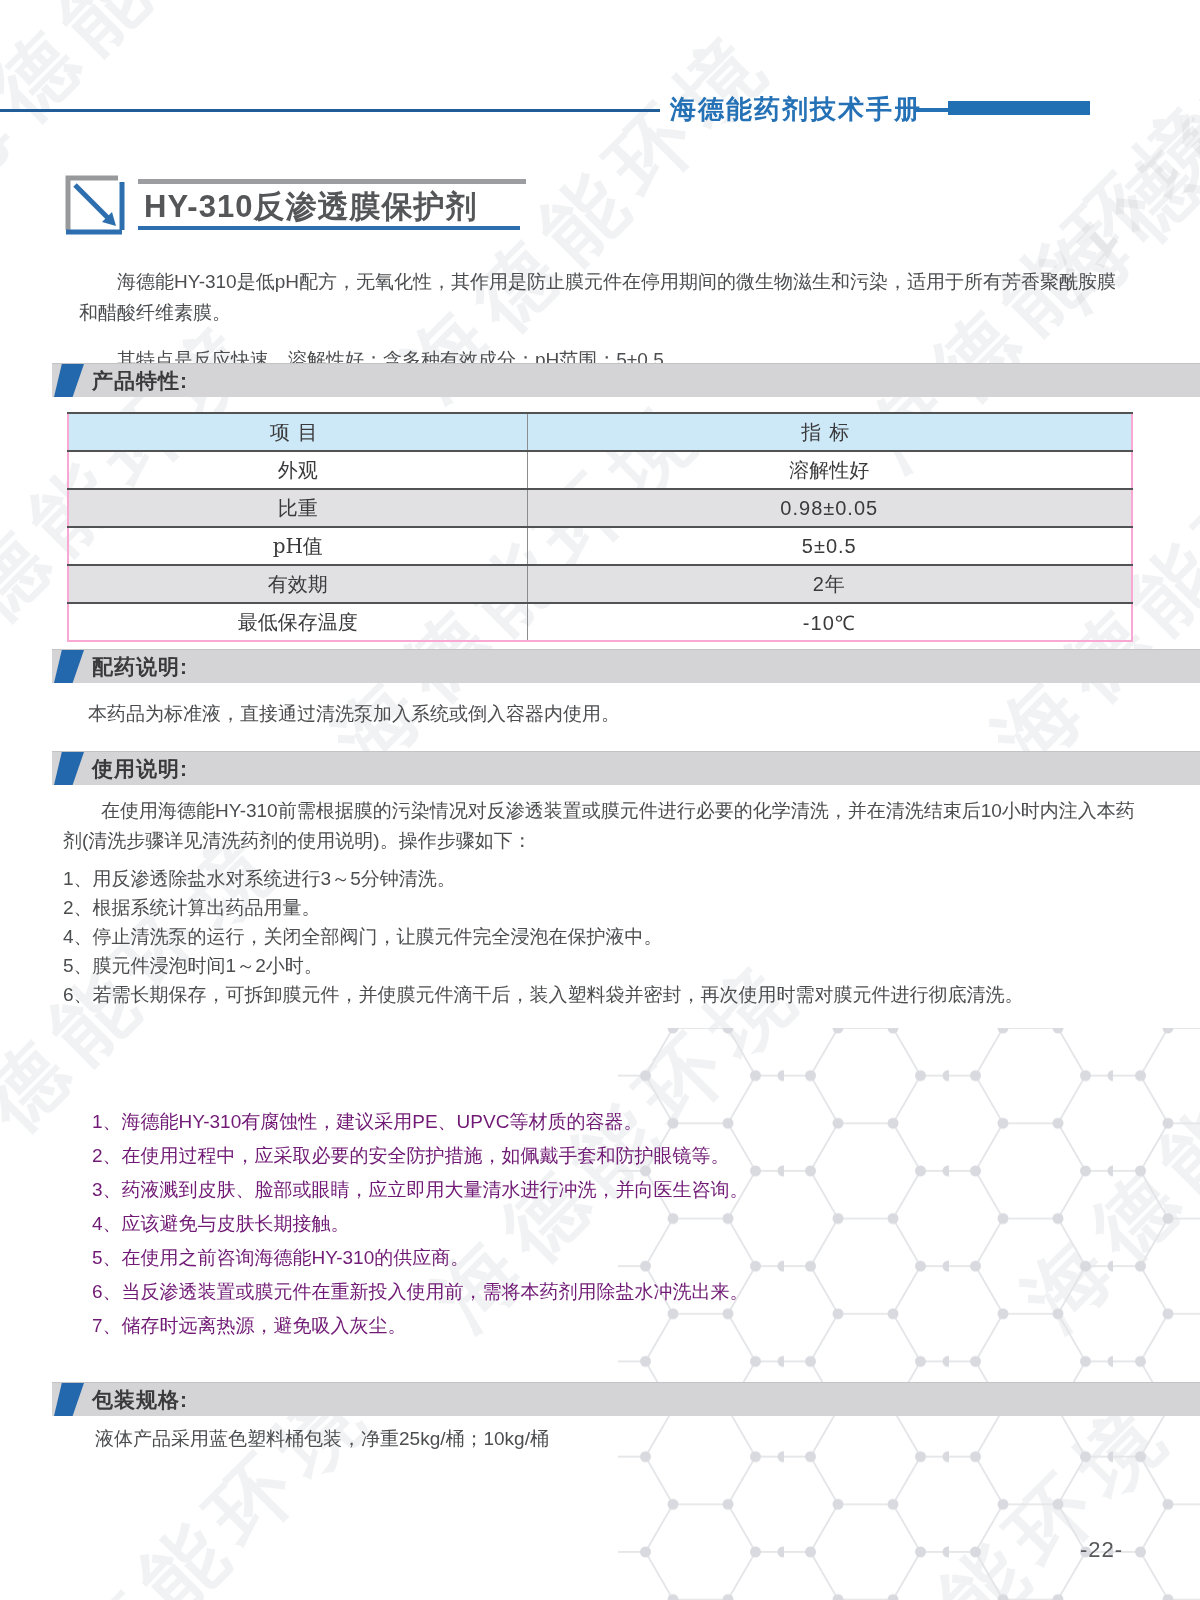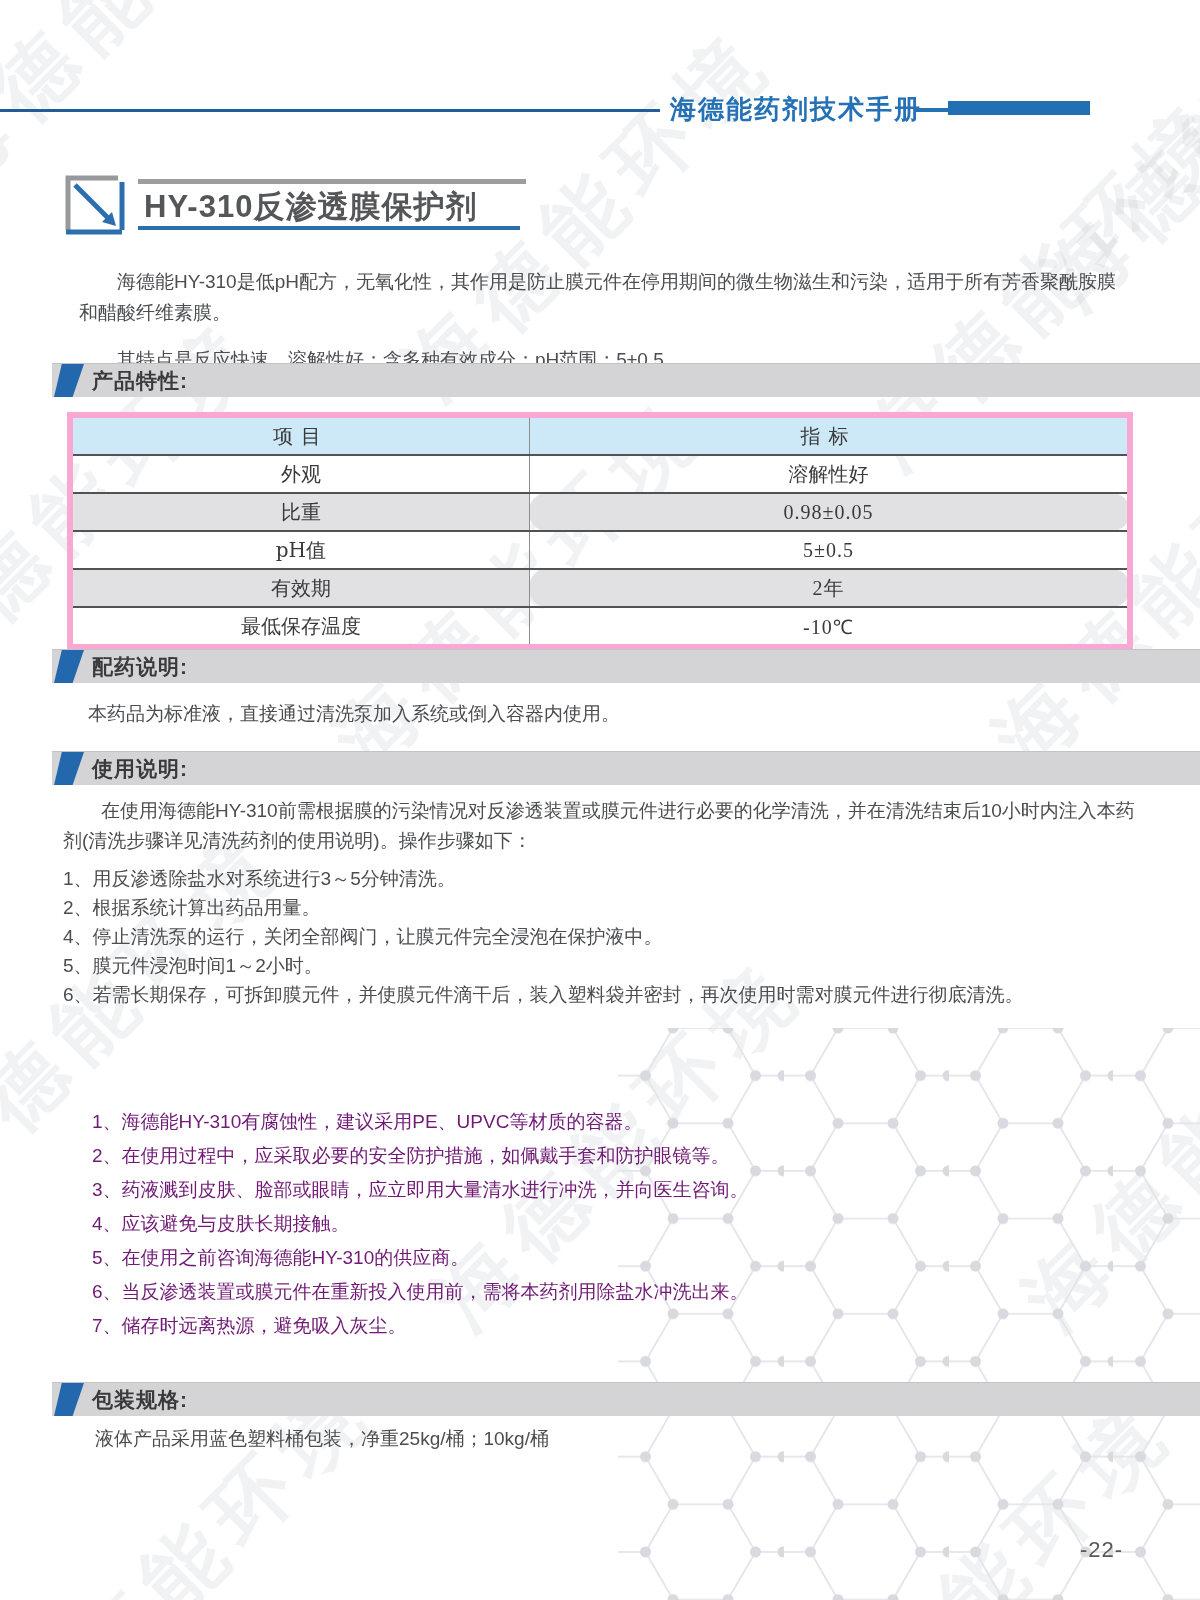--- a/index.html
+++ b/index.html
@@ -39,24 +39,24 @@
   .secbar .flag{position:absolute;left:2px;top:0;width:30px;height:33px;background:#2368ac;
     clip-path:polygon(26% 0,100% 0,62% 100%,0% 100%);}
   .secbar .seclabel{position:absolute;left:40px;top:0;line-height:33px;font-size:21px;
     font-weight:bold;color:#3a3a3c;letter-spacing:1px;}
   
   .feat-table{position:absolute;left:67px;top:412px;width:1066px;border-collapse:collapse;
     table-layout:fixed;font-family:"DejaVu Serif",serif;font-size:20px;color:#3a3a3c;}
   .feat-table td{height:36px;text-align:center;vertical-align:middle;
     border-top:2px solid #515254;padding:0;}
   .feat-table tr td:first-child{width:43%;border-right:1px solid #8b8d8f;}
-  .feat-table{border:6px solid #f9a8d4;}
+  .feat-table{border:2px solid #f9a8d4;}
   .feat-table tr.hdr td{background:#cde9f7;letter-spacing:8px;}
   .feat-table tr.alt td{background:#e1e1e3;}
-  .feat-table td.num{font-family:Liberation Serif, serif;letter-spacing:1px;border-radius:18px;}
+  .feat-table td.num{font-family:Liberation Sans, sans-serif;letter-spacing:1px;}
   
   .bodyline{position:absolute;font-size:19px;line-height:29px;color:#4c4d4f;}
   .usage-block{position:absolute;left:63px;top:796px;width:1075px;font-size:19px;color:#4c4d4f;}
   .usage-block .uintro{margin:0 0 8px 0;text-indent:2em;line-height:30px;}
   .usage-block .step{line-height:29px;}
   .prec-block{position:absolute;left:92px;top:1105px;width:1046px;font-size:19px;color:#701a75;}
   .prec-block .pitem{line-height:34px;}
   .page-num{position:absolute;left:1080px;top:1537px;font-size:22px;color:#57585a;letter-spacing:1px;}
 </style>
 </head>

